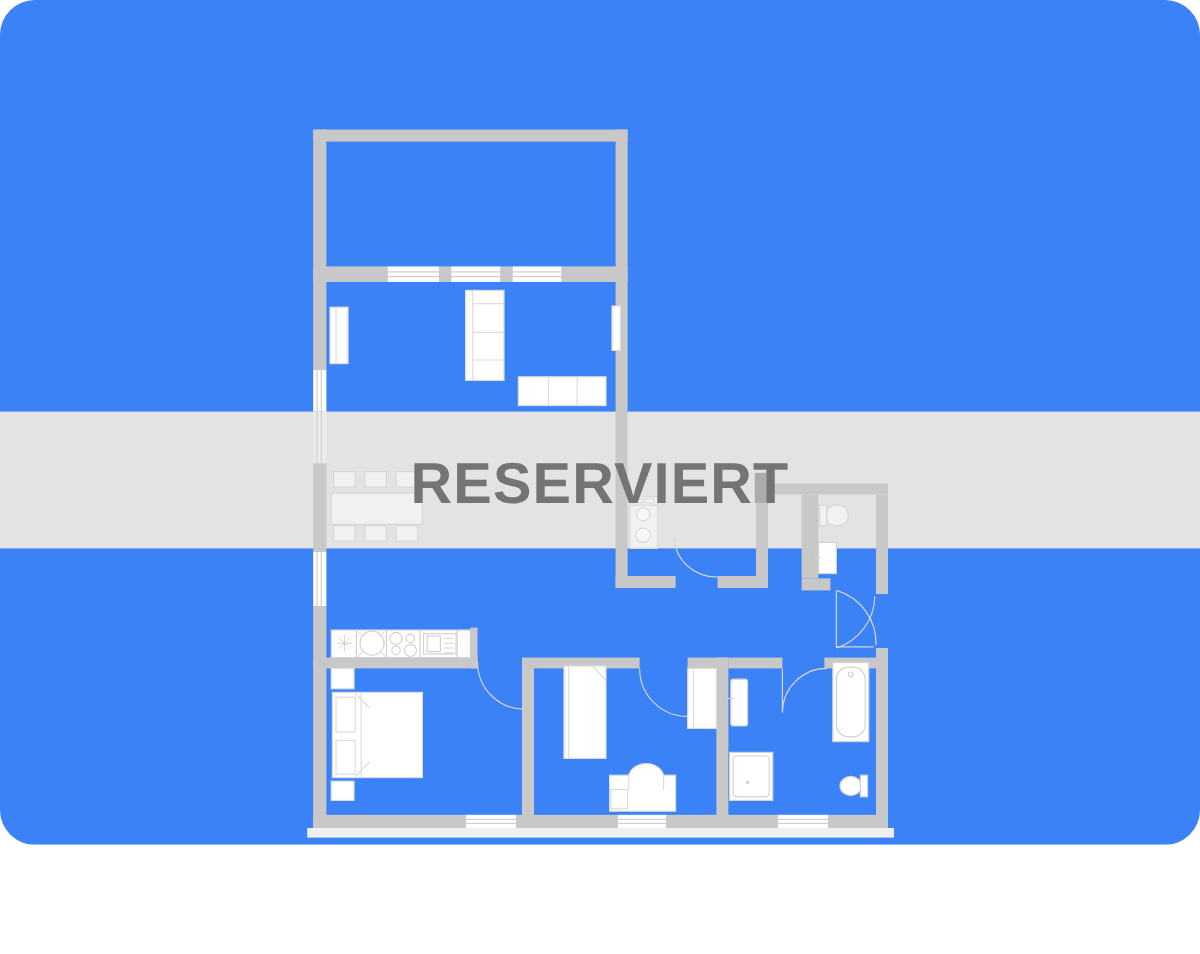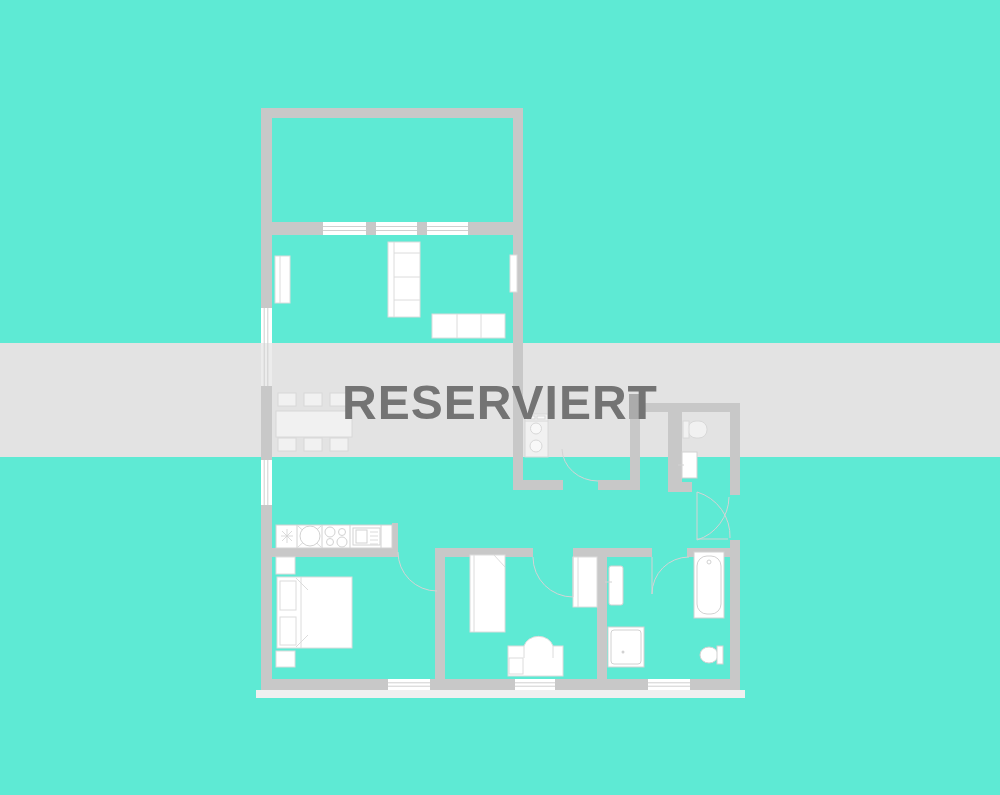--- a/index.html
+++ b/index.html
@@ -1,17 +1,17 @@
 <!DOCTYPE html>
 <html><head>
 <meta charset="utf-8">
 <style>
   html,body{margin:0;padding:0;background:#ffffff;}
-  .stage{position:relative;width:1000px;height:795px;background:#5eead4;overflow:hidden;
-         font-family:"Liberation Sans",sans-serif;}
+  .stage{position:relative;width:1000px;height:704px;background:#3b82f6;overflow:hidden;
+         font-family:"Liberation Sans",sans-serif;border-radius:29px;}
   svg{display:block}
   .banner-text{font-family:"Liberation Sans",sans-serif;font-weight:bold;font-size:48px;
                letter-spacing:1px;}
   .hair{stroke-width:0.8}
 </style>
 </head>
 <body>
 
 <div class="stage">
 <svg width="1000" height="795" viewBox="0 0 1000 795">

